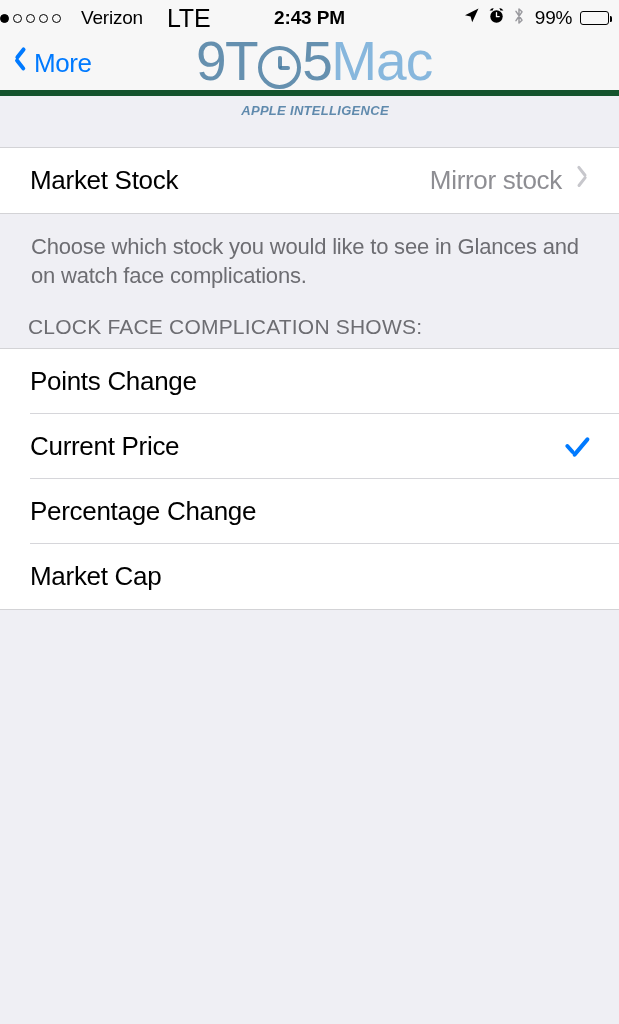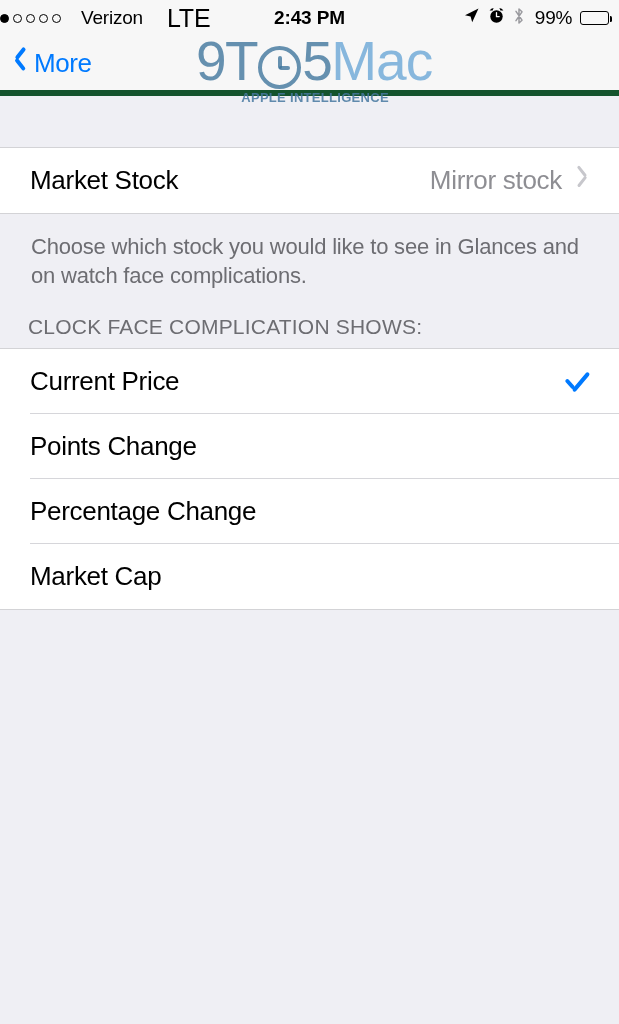--- a/index.html
+++ b/index.html
@@ -208,23 +208,24 @@
   .wm-mac {
     color: rgba(110,168,215,0.82);
     font-weight: 400;
     letter-spacing: -1px;
   }
   .wm-tagline {
     text-align: center;
     font-size: 13px;
     letter-spacing: 0.3px;
     color: rgba(70,120,160,0.85);
-    margin-top: 1px;
+    margin-top: 14px;
     font-weight: 600;
     padding-left: 2px;
+    font-style: italic;
   }
   .gap {
     background: #EFEFF4;
   }
 
   .table-section {
     background: #FFFFFF;
     border-top: 1px solid #D3D3D6;
     border-bottom: 1px solid #D3D3D6;
   }
@@ -418,31 +419,31 @@
     </div>
   </div>
 
   <div class="footer-text">Choose which stock you would like to see in Glances and on watch face complications.</div>
 
   <div class="section-header">CLOCK FACE COMPLICATION SHOWS:</div>
 
   <div class="table-section">
 
     <div class="row">
+      <span class="row-title">Points Change</span>
+      <span class="row-sep"></span>
+    </div>
+
+    <div class="row">
       <span class="row-title">Current Price</span>
       <span class="checkmark"></span>
       <span class="row-sep"></span>
     </div>
 
     <div class="row">
-      <span class="row-title">Points Change</span>
-      <span class="row-sep"></span>
-    </div>
-
-    <div class="row">
       <span class="row-title">Percentage Change</span>
       <span class="row-sep"></span>
     </div>
 
     <div class="row">
       <span class="row-title">Market Cap</span>
     </div>
 
   </div>
 

